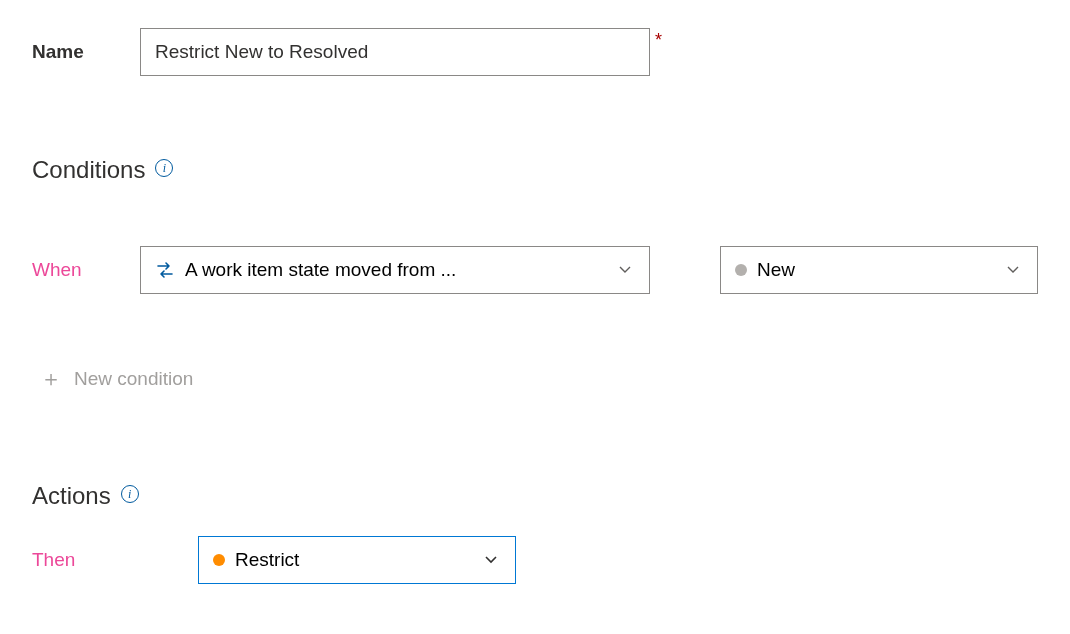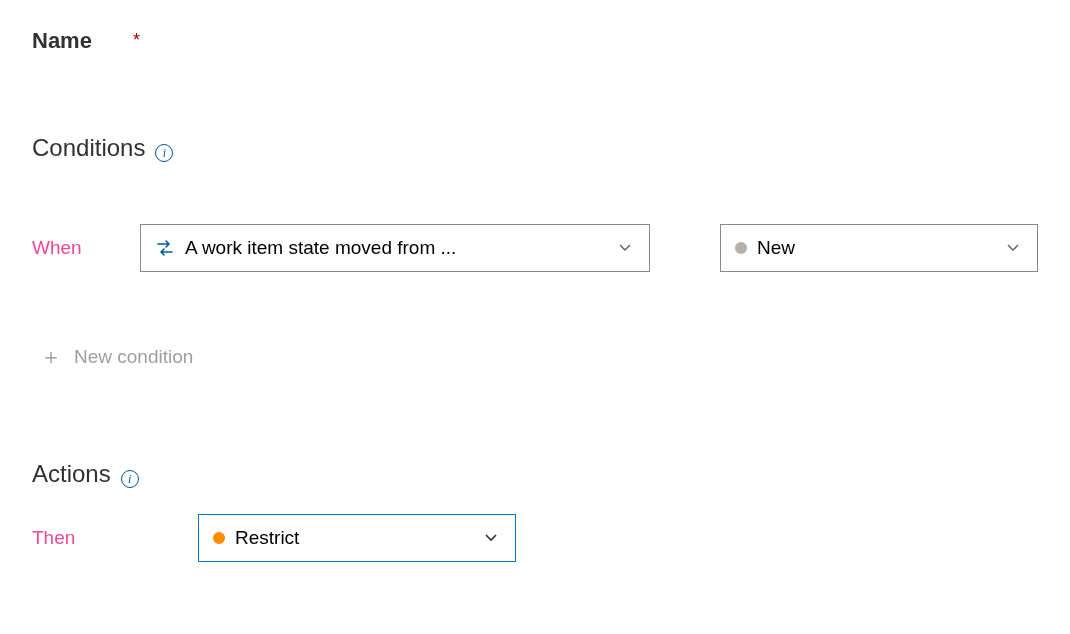--- a/index.html
+++ b/index.html
@@ -12,21 +12,21 @@
     }
     .row {
       display: flex;
       align-items: center;
       gap: 12px;
     }
     .label {
       width: 96px;
       font-weight: 600;
       color: #323130;
-      font-size: 22px;
+      font-size: 19px;
     }
     .label-small {
       width: 96px;
       font-weight: 400;
       color: #ec4899;
       font-size: 19px;
     }
     .input-text {
       width: 510px;
       height: 48px;
@@ -39,21 +39,21 @@
     }
     .required-asterisk {
       color: #a80000;
       font-size: 18px;
       align-self: flex-start;
       margin-top: 2px;
       margin-left: -7px;
     }
     .section-title {
       display: flex;
-      align-items: flex-end;
+      align-items: flex-start;
       gap: 10px;
       margin-top: 80px;
       margin-bottom: 62px;
     }
     .section-title h2 {
       font-weight: 400;
       font-size: 24px;
       color: #323130;
     }
     .info-icon {
@@ -125,20 +125,21 @@
     .actions-title { margin-top: 92px; margin-bottom: 26px; }
     .icon-svg { flex-shrink: 0; }
     .row-spacer { width: 46px; }
     .dd-blue { border: 1px solid #0078d4; }
   </style>
 </head>
 <body>
 
 <div class="row">
   <div class="label">Name</div>
+  <input type="text" class="input-text" value="Restrict New to Resolved" style="">
   <span class="required-asterisk">*</span>
 </div>
 
 <div class="section-title">
   <h2>Conditions</h2>
   <span class="info-icon">i</span>
 </div>
 
 <div class="row">
   <div class="label-small">When</div>

